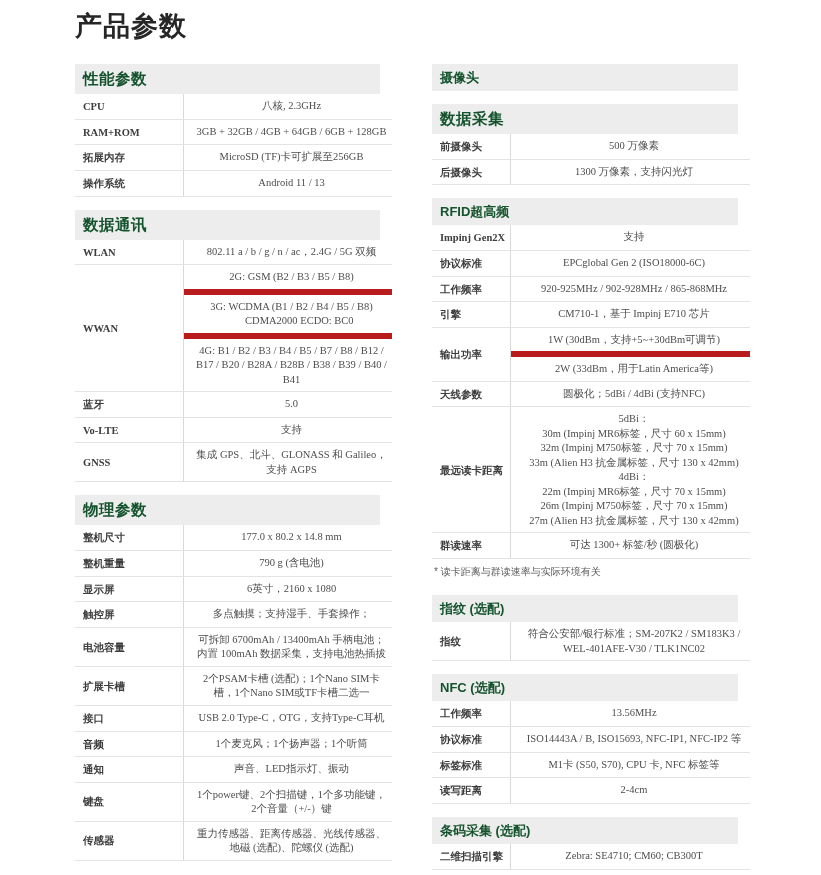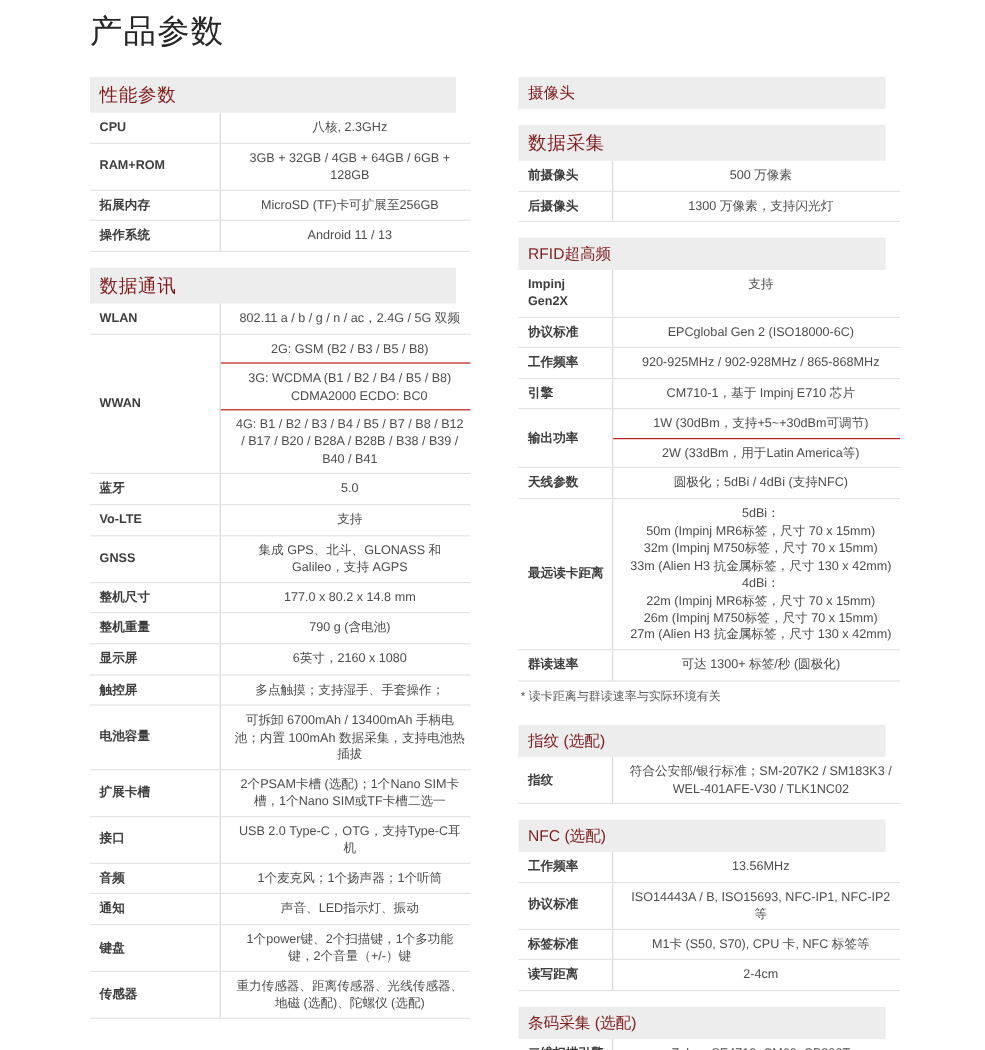--- a/index.html
+++ b/index.html
@@ -8,45 +8,45 @@
     width: 821px;
     min-height: 875px;
     font-family: "Liberation Sans", "DejaVu Sans", sans-serif;
     color: #4d4d4d;
     -webkit-font-smoothing: antialiased;
   }
   .page { width: 821px; min-height: 875px; padding: 6px 0 0 0; }
   .page-title {
     margin: 2px 0 20px 75px;
     font-size: 27px;
-    font-weight: normal;
+    font-weight: bold;
     color: #262626;
     letter-spacing: 1px;
   }
   .columns {
     display: flex;
     margin-left: 75px;
     gap: 40px;
   }
   .col { flex: none; }
   .col-left  { width: 317px; }
   .col-right { width: 318px; }
 
   .band {
     background: #ededed;
-    color: #7f1d1d;
-    font-weight: normal;
+    color: #14532d;
+    font-weight: bold;
     padding: 5px 8px 4px 8px;
     margin: 13px 12px 0 0;
   }
   .band-large { font-size: 15.5px; letter-spacing: 0.5px; }
   .band-small { font-size: 13px; }
   .band:first-child { margin-top: 0; }
 
-  .spec-table { width: 100%; }
+  .spec-table { width: 100%; font-family: Liberation Serif, serif; }
   .spec-row {
     display: grid;
     border-bottom: 1px solid #e3e3e3;
   }
   .col-left  .spec-row { grid-template-columns: 108px 1fr; }
   .col-right .spec-row { grid-template-columns: 78px 1fr; }
   .spec-label {
     font-size: 10.5px;
     font-weight: bold;
     color: #3d3d3d;
@@ -60,21 +60,21 @@
     flex-direction: column;
     text-align: center;
   }
   .spec-cell {
     font-size: 10.5px;
     color: #4d4d4d;
     line-height: 1.38;
     padding: 5px 4px 4px 11px;
     flex: 1;
   }
-  .spec-cell + .spec-cell { border-top: 1px solid #b91c1c; }
+  .spec-cell + .spec-cell { border-top: 6px solid #b91c1c; }
   .spec-line { min-height: 14px; }
   .footnote {
     font-size: 10px;
     color: #595959;
     padding: 6px 2px 4px 2px;
     line-height: 1.35;
   }
 </style>
 </head>
 <body>
@@ -162,20 +162,21 @@
           </div>
           <div class="spec-row">
             <div class="spec-label">GNSS</div>
             <div class="spec-vals">
               <div class="spec-cell">
                 <div class="spec-line">集成 GPS、北斗、GLONASS 和 Galileo，支持 AGPS</div>
               </div>
             </div>
           </div>
         </div>
+        <div class="band band-large">物理参数</div>
         <div class="spec-table">
           <div class="spec-row">
             <div class="spec-label">整机尺寸</div>
             <div class="spec-vals">
               <div class="spec-cell">
                 <div class="spec-line">177.0 x 80.2 x 14.8 mm</div>
               </div>
             </div>
           </div>
           <div class="spec-row">
@@ -332,21 +333,21 @@
               <div class="spec-cell">
                 <div class="spec-line">圆极化；5dBi / 4dBi (支持NFC)</div>
               </div>
             </div>
           </div>
           <div class="spec-row">
             <div class="spec-label">最远读卡距离</div>
             <div class="spec-vals">
               <div class="spec-cell">
                 <div class="spec-line">5dBi：</div>
-                <div class="spec-line">50m (Impinj MR6标签，尺寸 70 x 15mm)</div>
+                <div class="spec-line">30m (Impinj MR6标签，尺寸 60 x 15mm)</div>
                 <div class="spec-line">32m (Impinj M750标签，尺寸 70 x 15mm)</div>
                 <div class="spec-line">33m (Alien H3 抗金属标签，尺寸 130 x 42mm)</div>
                 <div class="spec-line">4dBi：</div>
                 <div class="spec-line">22m (Impinj MR6标签，尺寸 70 x 15mm)</div>
                 <div class="spec-line">26m (Impinj M750标签，尺寸 70 x 15mm)</div>
                 <div class="spec-line">27m (Alien H3 抗金属标签，尺寸 130 x 42mm)</div>
               </div>
             </div>
           </div>
           <div class="spec-row">

